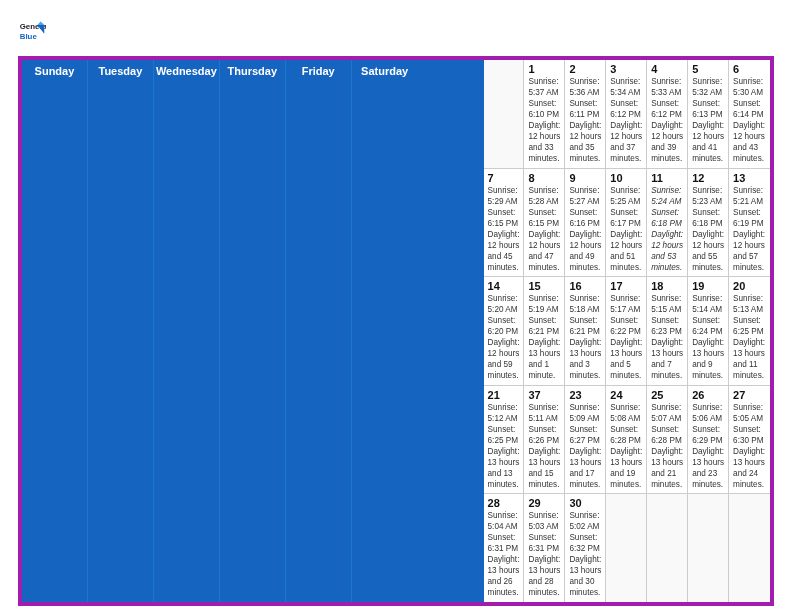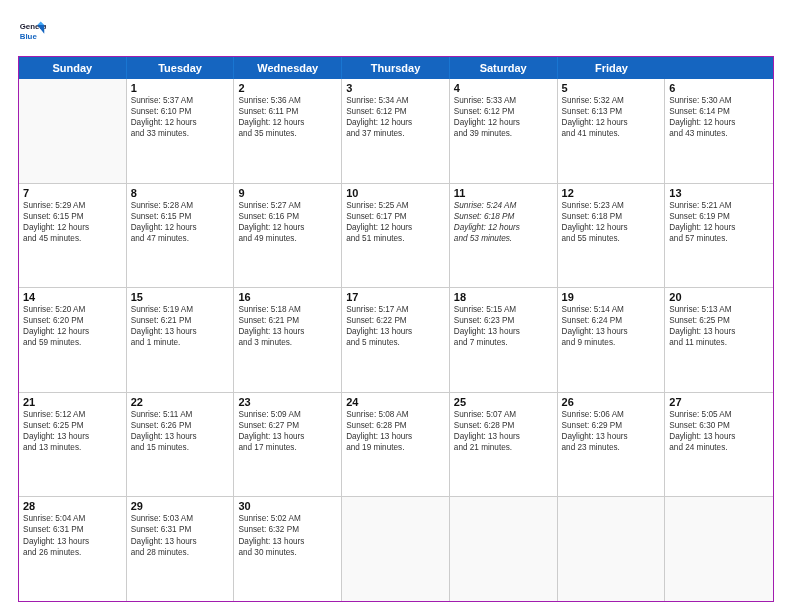--- a/index.html
+++ b/index.html
@@ -42,22 +42,22 @@
       line-height: 1.1;
     }
     .location {
       font-size: 13px;
       color: #333;
       margin-top: 2px;
     }
     .calendar {
       flex: 1;
       display: flex;
-      flex-direction: column;
-      border: 1px solid #a21caf;
+      flex-direction: row;
+      border: 4px solid #a21caf;
     }
     .cal-header {
       display: grid;
       grid-template-columns: repeat(7, 1fr);
       background: #1565c0;
     }
     .cal-header-cell {
       color: #fff;
       font-size: 11px;
       font-weight: bold;
@@ -121,22 +121,22 @@
       <div class="location"></div>
     </div>
   </div>
 
   <div class="calendar">
     <div class="cal-header">
     <div class="cal-header-cell">Sunday</div>
         <div class="cal-header-cell">Tuesday</div>
         <div class="cal-header-cell">Wednesday</div>
         <div class="cal-header-cell">Thursday</div>
+        <div class="cal-header-cell">Friday</div>
         <div class="cal-header-cell">Saturday</div>
-        <div class="cal-header-cell">Friday</div>
       </div>
     <div class="cal-body">
     <div class="cal-row">
           <div class="cal-cell empty"></div>
           <div class="cal-cell">
             <span class="day-num">1</span>
             <div class="day-info" style="white-space: pre-line;">Sunrise: 5:37 AM
 Sunset: 6:10 PM
 Daylight: 12 hours
 and 33 minutes.</div>
@@ -281,21 +281,21 @@
         </div>
         <div class="cal-row">
           <div class="cal-cell">
             <span class="day-num">21</span>
             <div class="day-info" style="white-space: pre-line;">Sunrise: 5:12 AM
 Sunset: 6:25 PM
 Daylight: 13 hours
 and 13 minutes.</div>
           </div>
           <div class="cal-cell">
-            <span class="day-num">22</span>
+            <span class="day-num">37</span>
             <div class="day-info" style="white-space: pre-line;">Sunrise: 5:11 AM
 Sunset: 6:26 PM
 Daylight: 13 hours
 and 15 minutes.</div>
           </div>
           <div class="cal-cell">
             <span class="day-num">23</span>
             <div class="day-info" style="white-space: pre-line;">Sunrise: 5:09 AM
 Sunset: 6:27 PM
 Daylight: 13 hours

